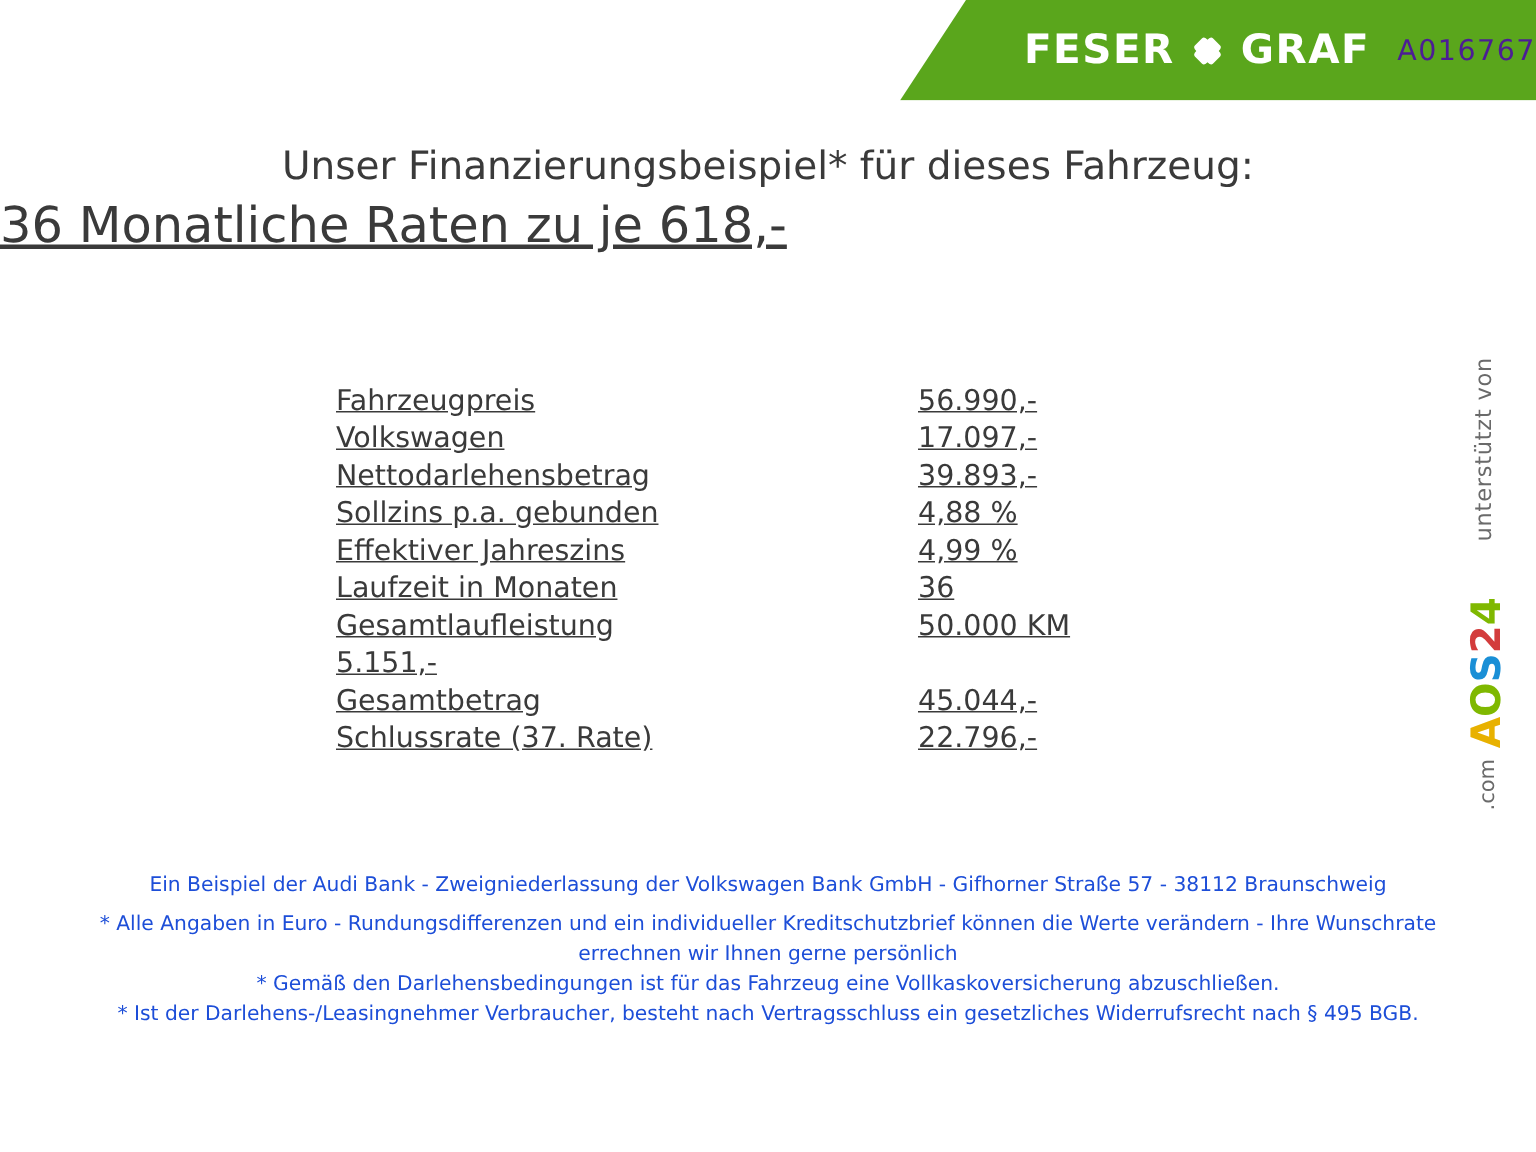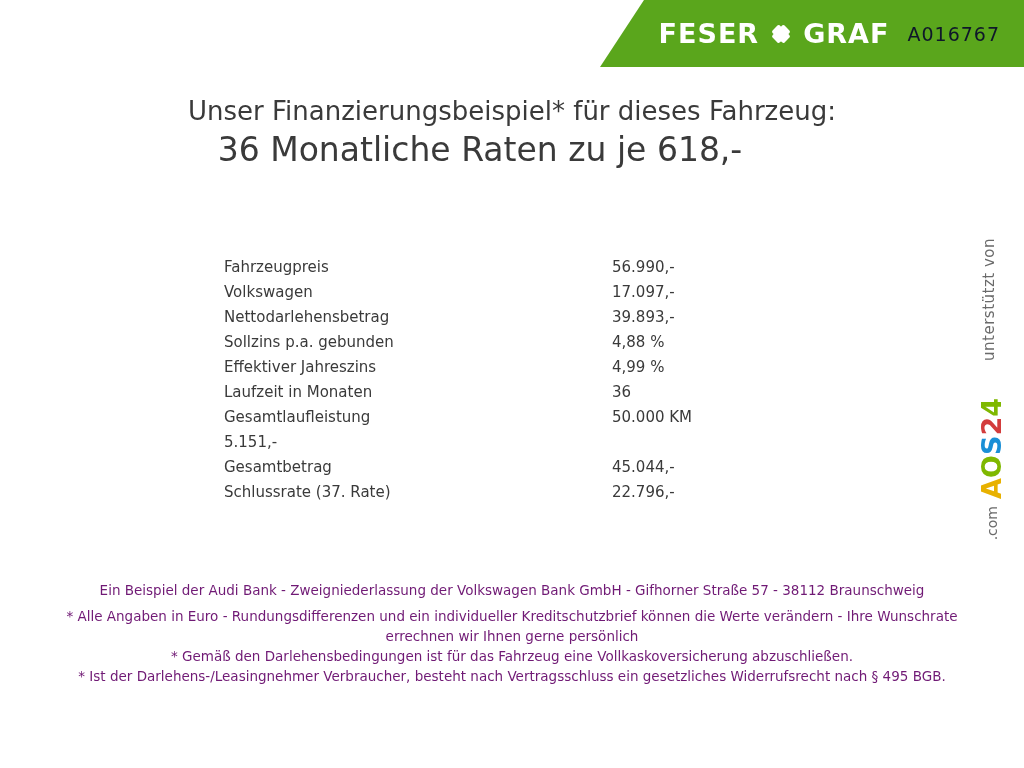--- a/index.html
+++ b/index.html
@@ -64,77 +64,78 @@
     background: #ffffff;
     border-radius: 3px;
   }
   .brand-mark span.a {
     transform: translate(-50%, -50%) rotate(45deg) scale(1, 0.62);
   }
   .brand-mark span.b {
     transform: translate(-50%, -50%) rotate(-45deg) scale(1, 0.62);
   }
   .stock-no {
-    color: #0f172a;
+    color: #4c1d95;
     font-size: 19px;
     letter-spacing: 1px;
-    margin-right: 24px;
   }
 
   
   .title-1 {
     position: absolute;
     top: 96px;
     left: 0;
     width: 960px;
     text-align: center;
     font-size: 26px;
     color: #3a3a3a;
     padding-left: 32px;
   }
   .title-2 {
     position: absolute;
     top: 130px;
     left: 0;
     width: 960px;
-    text-align: center;
+    text-align: left;
     font-size: 33px;
     color: #3a3a3a;
+    text-decoration: underline;
   }
 
   
   .details {
     position: absolute;
     top: 255px;
     left: 224px;
     width: 560px;
   }
   .detail-row {
     display: flex;
-    font-size: 15px;
+    font-size: 19px;
     color: #3a3a3a;
     line-height: 25px;
     margin-bottom: 0px;
+    text-decoration: underline;
   }
   .detail-label {
     width: 388px;
     white-space: nowrap;
   }
   .detail-value {
     white-space: nowrap;
   }
 
   
   .footnotes {
     position: absolute;
     top: 580px;
     left: 40px;
     width: 944px;
     text-align: center;
-    color: #701a75;
+    color: #1d4ed8;
     font-size: 13.5px;
     line-height: 20px;
   }
   .footnotes p {
     margin: 0;
   }
   .footnotes .gap {
     height: 6px;
   }
 

